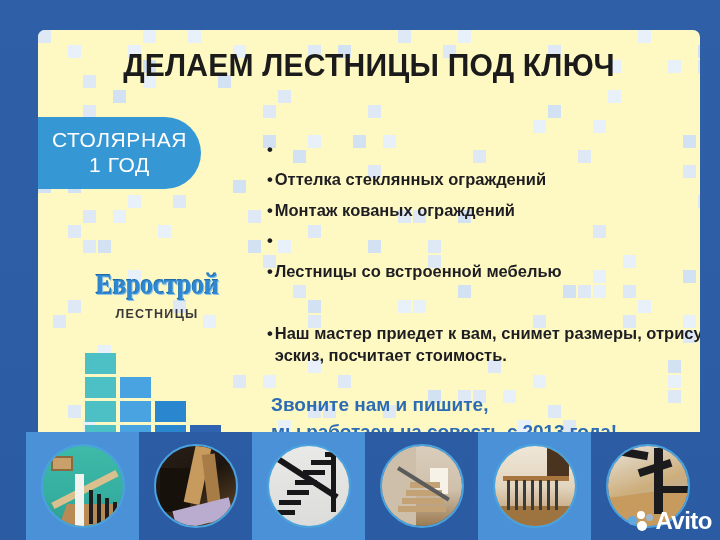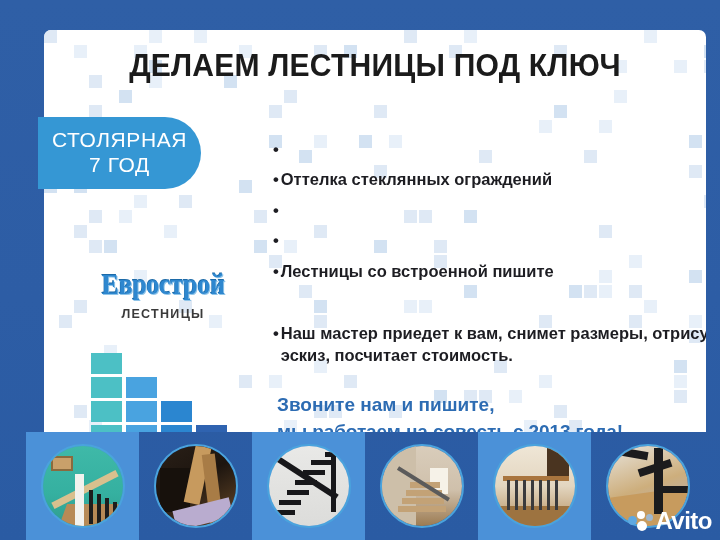--- a/index.html
+++ b/index.html
@@ -22,25 +22,25 @@
   
   .frame-bg {
     position: absolute;
     inset: 0;
     background: linear-gradient(180deg, #2f5fa6 0%, #2d5da5 55%, #2a5ba3 100%);
   }
 
   
   .card {
     position: absolute;
-    left: 44px;
+    left: 38px;
     top: 30px;
     width: 662px;
     height: 402px;
-    background: #ffffff;
+    background: #fef9c3;
     border-radius: 7px 7px 0 0;
     overflow: hidden;
   }
 
   
   .mosaic {
     position: absolute;
     inset: 0;
     opacity: 1;
   }
@@ -411,27 +411,28 @@
     <div class="bullets" id="bullets">
         <div class="bullet">
           <span class="dot">•</span>
         </div>
         <div class="bullet">
           <span class="dot">•</span>
           <span>Оттелка стеклянных ограждений</span>
         </div>
         <div class="bullet">
           <span class="dot">•</span>
+          <span>Монтаж кованых ограждений</span>
         </div>
         <div class="bullet">
           <span class="dot">•</span>
         </div>
         <div class="bullet">
           <span class="dot">•</span>
-          <span>Лестницы со встроенной пишите</span>
+          <span>Лестницы со встроенной мебелью</span>
         </div>
       </div>
 
     <div class="para">
       <span class="dot">•</span>
       <span>Наш мастер приедет к вам, снимет размеры, отрисует эскиз, посчитает стоимость.</span>
     </div>
 
     <div class="cta">
       <div class="line1">Звоните нам и пишите,</div>
@@ -452,21 +453,21 @@
         <div class="cell" style="left: 35px; top: 48px; background: rgb(73, 163, 224);"></div>
         <div class="cell" style="left: 35px; top: 24px; background: rgb(73, 163, 224);"></div>
         <div class="cell" style="left: 70px; top: 72px; background: rgb(43, 134, 208);"></div>
         <div class="cell" style="left: 70px; top: 48px; background: rgb(43, 134, 208);"></div>
         <div class="cell" style="left: 105px; top: 72px; background: rgb(47, 99, 176);"></div>
       </div>
   </div>
 
   <div class="badge">
     <div class="badge-l1">СТОЛЯРНАЯ</div>
-    <div class="badge-l2">7 ГОД</div>
+    <div class="badge-l2">1 ГОД</div>
   </div>
 
   <div class="strip">
     <div class="strip-panel" style="left:26px"></div>
     <div class="strip-panel" style="left:252px"></div>
     <div class="strip-panel" style="left:478px"></div>
 
     <div class="thumb" style="left:41px">
       <div class="ph p1">
         <div class="frame"></div>

